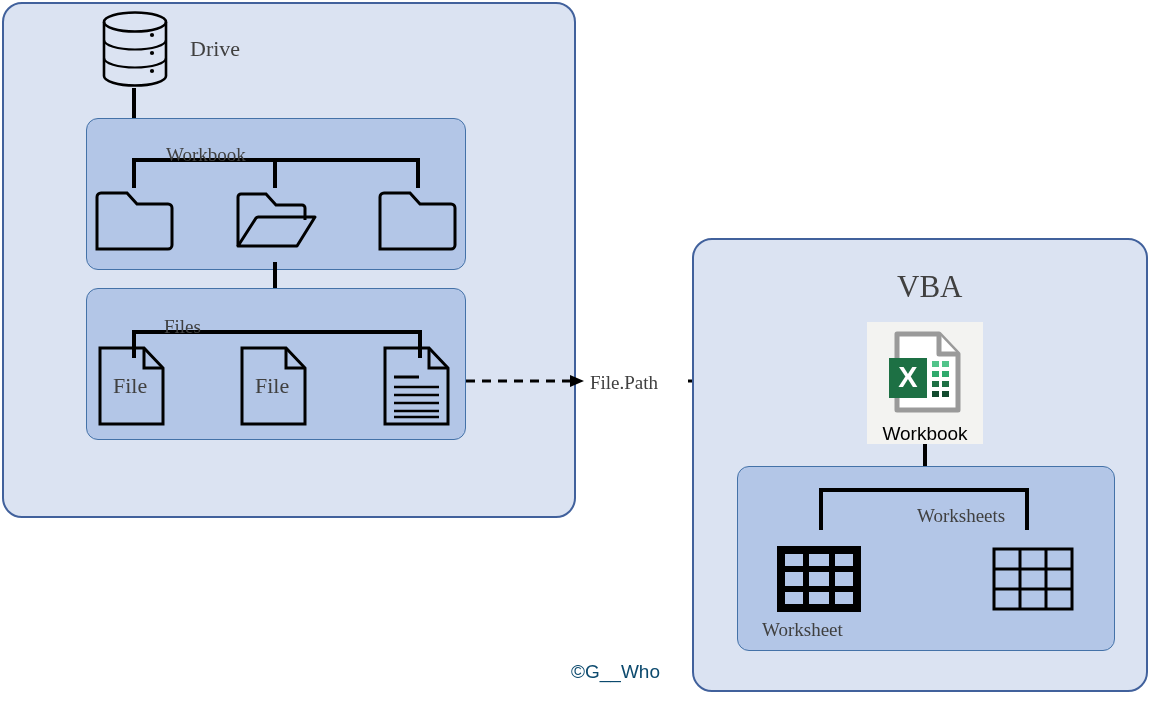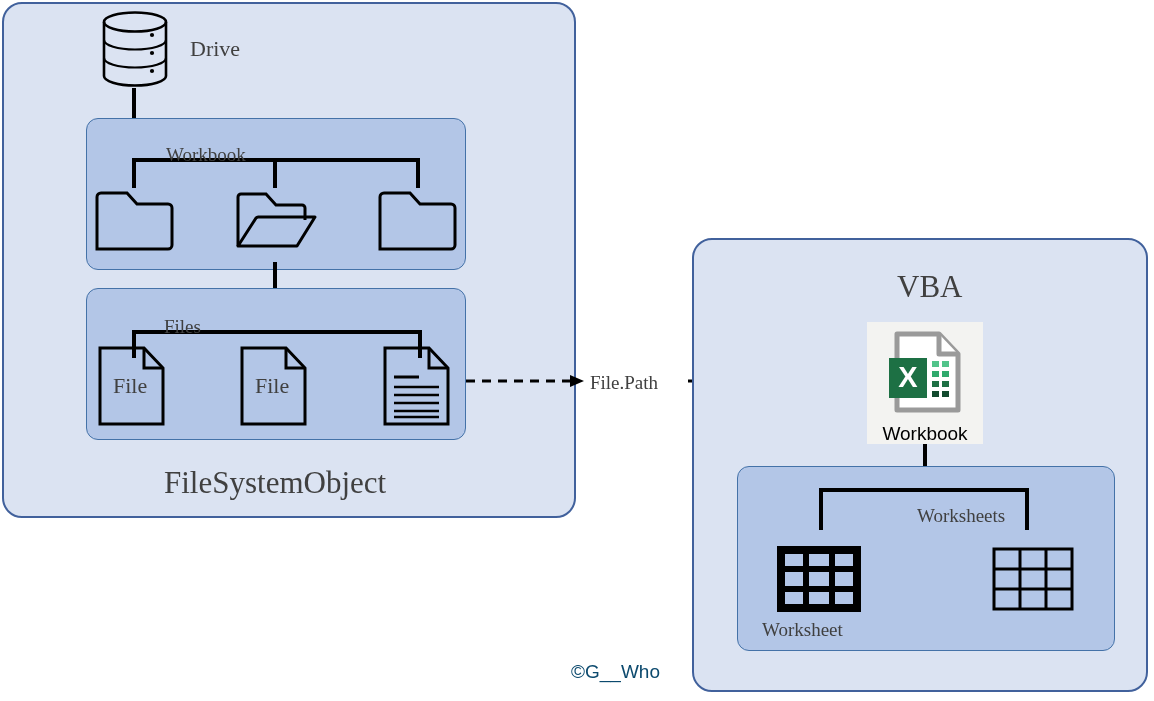--- a/index.html
+++ b/index.html
@@ -172,21 +172,20 @@
       <path d="M46 2 L46 22 L65 22" fill="none" stroke="#000" stroke-width="3"></path>
       <line x1="11" y1="31" x2="36" y2="31" stroke="#000" stroke-width="3"></line>
       <line x1="11" y1="41" x2="56" y2="41" stroke="#000" stroke-width="2.4"></line>
       <line x1="11" y1="49" x2="56" y2="49" stroke="#000" stroke-width="2.4"></line>
       <line x1="11" y1="57" x2="56" y2="57" stroke="#000" stroke-width="2.4"></line>
       <line x1="11" y1="65" x2="56" y2="65" stroke="#000" stroke-width="2.4"></line>
       <line x1="11" y1="71" x2="56" y2="71" stroke="#000" stroke-width="2.4"></line>
     </svg>
   </div>
 
-  <div class="lbl lbl-xl" style="left:164px; top:467px;">FileSystemObject</div>
 
   <div class="arrow" style="left:466px; top:374px; width:120px; height:14px;">
     <svg width="120" height="14" viewBox="0 0 120 14">
       <line x1="0" y1="7" x2="105" y2="7" stroke="#000" stroke-width="3" stroke-dasharray="9 7"></line>
       <path d="M104 1 L118 7 L104 13 Z" fill="#000"></path>
     </svg>
   </div>
 
   <div class="lbl lbl-md" style="left:590px; top:373px;">File.Path</div>
 

